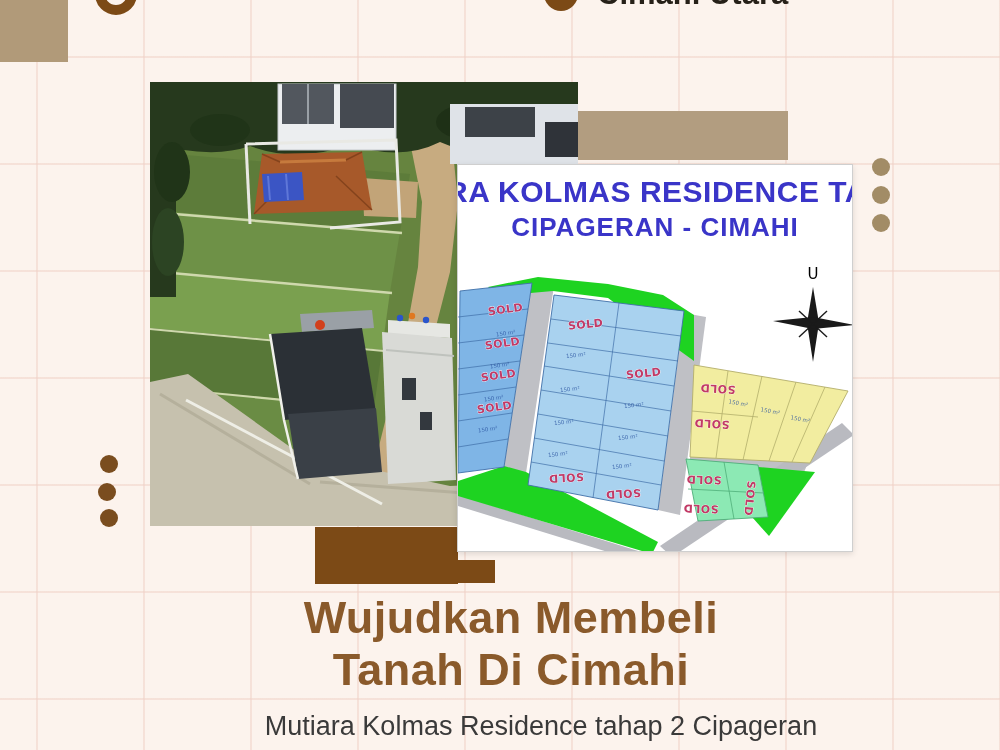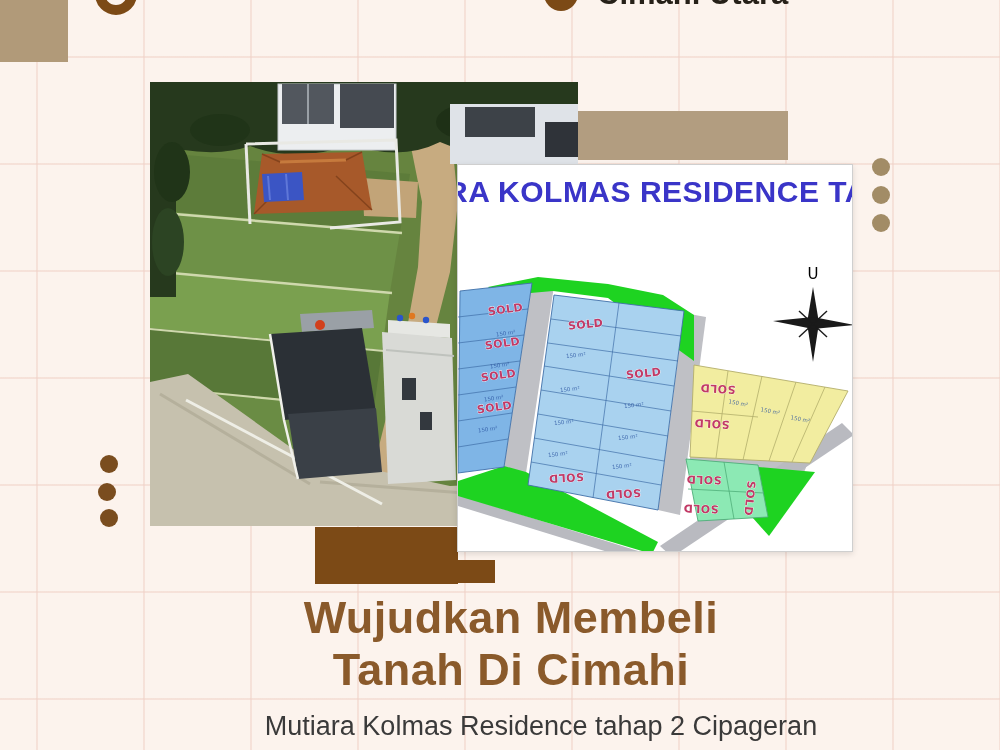--- a/index.html
+++ b/index.html
@@ -247,20 +247,21 @@
           <text x="176" y="242" transform="rotate(-6 176 242)" class="area-t" font-size="5.5" text-anchor="middle">150 m²</text>
           <text x="170" y="274" transform="rotate(-6 170 274)" class="area-t" font-size="5.5" text-anchor="middle">150 m²</text>
           <text x="164" y="303" transform="rotate(-6 164 303)" class="area-t" font-size="5.5" text-anchor="middle">150 m²</text>
           <text x="280" y="240" transform="rotate(10 280 240)" class="area-t" font-size="5.5" text-anchor="middle">150 m²</text>
           <text x="312" y="248" transform="rotate(10 312 248)" class="area-t" font-size="5.5" text-anchor="middle">150 m²</text>
           <text x="342" y="256" transform="rotate(10 342 256)" class="area-t" font-size="5.5" text-anchor="middle">150 m²</text>
           <text x="355" y="114" transform="rotate(0 355 114)" class="" font-size="15" text-anchor="middle">U</text>
         </g>
     </svg>
     <div id="sp-title1">RA KOLMAS RESIDENCE TA</div>
+    <div id="sp-title2">CIPAGERAN - CIMAHI</div>
   </div>
 
   <div id="headline" class="abs">
     <div>Wujudkan Membeli</div>
     <div>Tanah Di Cimahi</div>
   </div>
   <div id="subtitle" class="abs">Mutiara Kolmas Residence tahap 2 Cipageran</div>
 
 </div>
 

